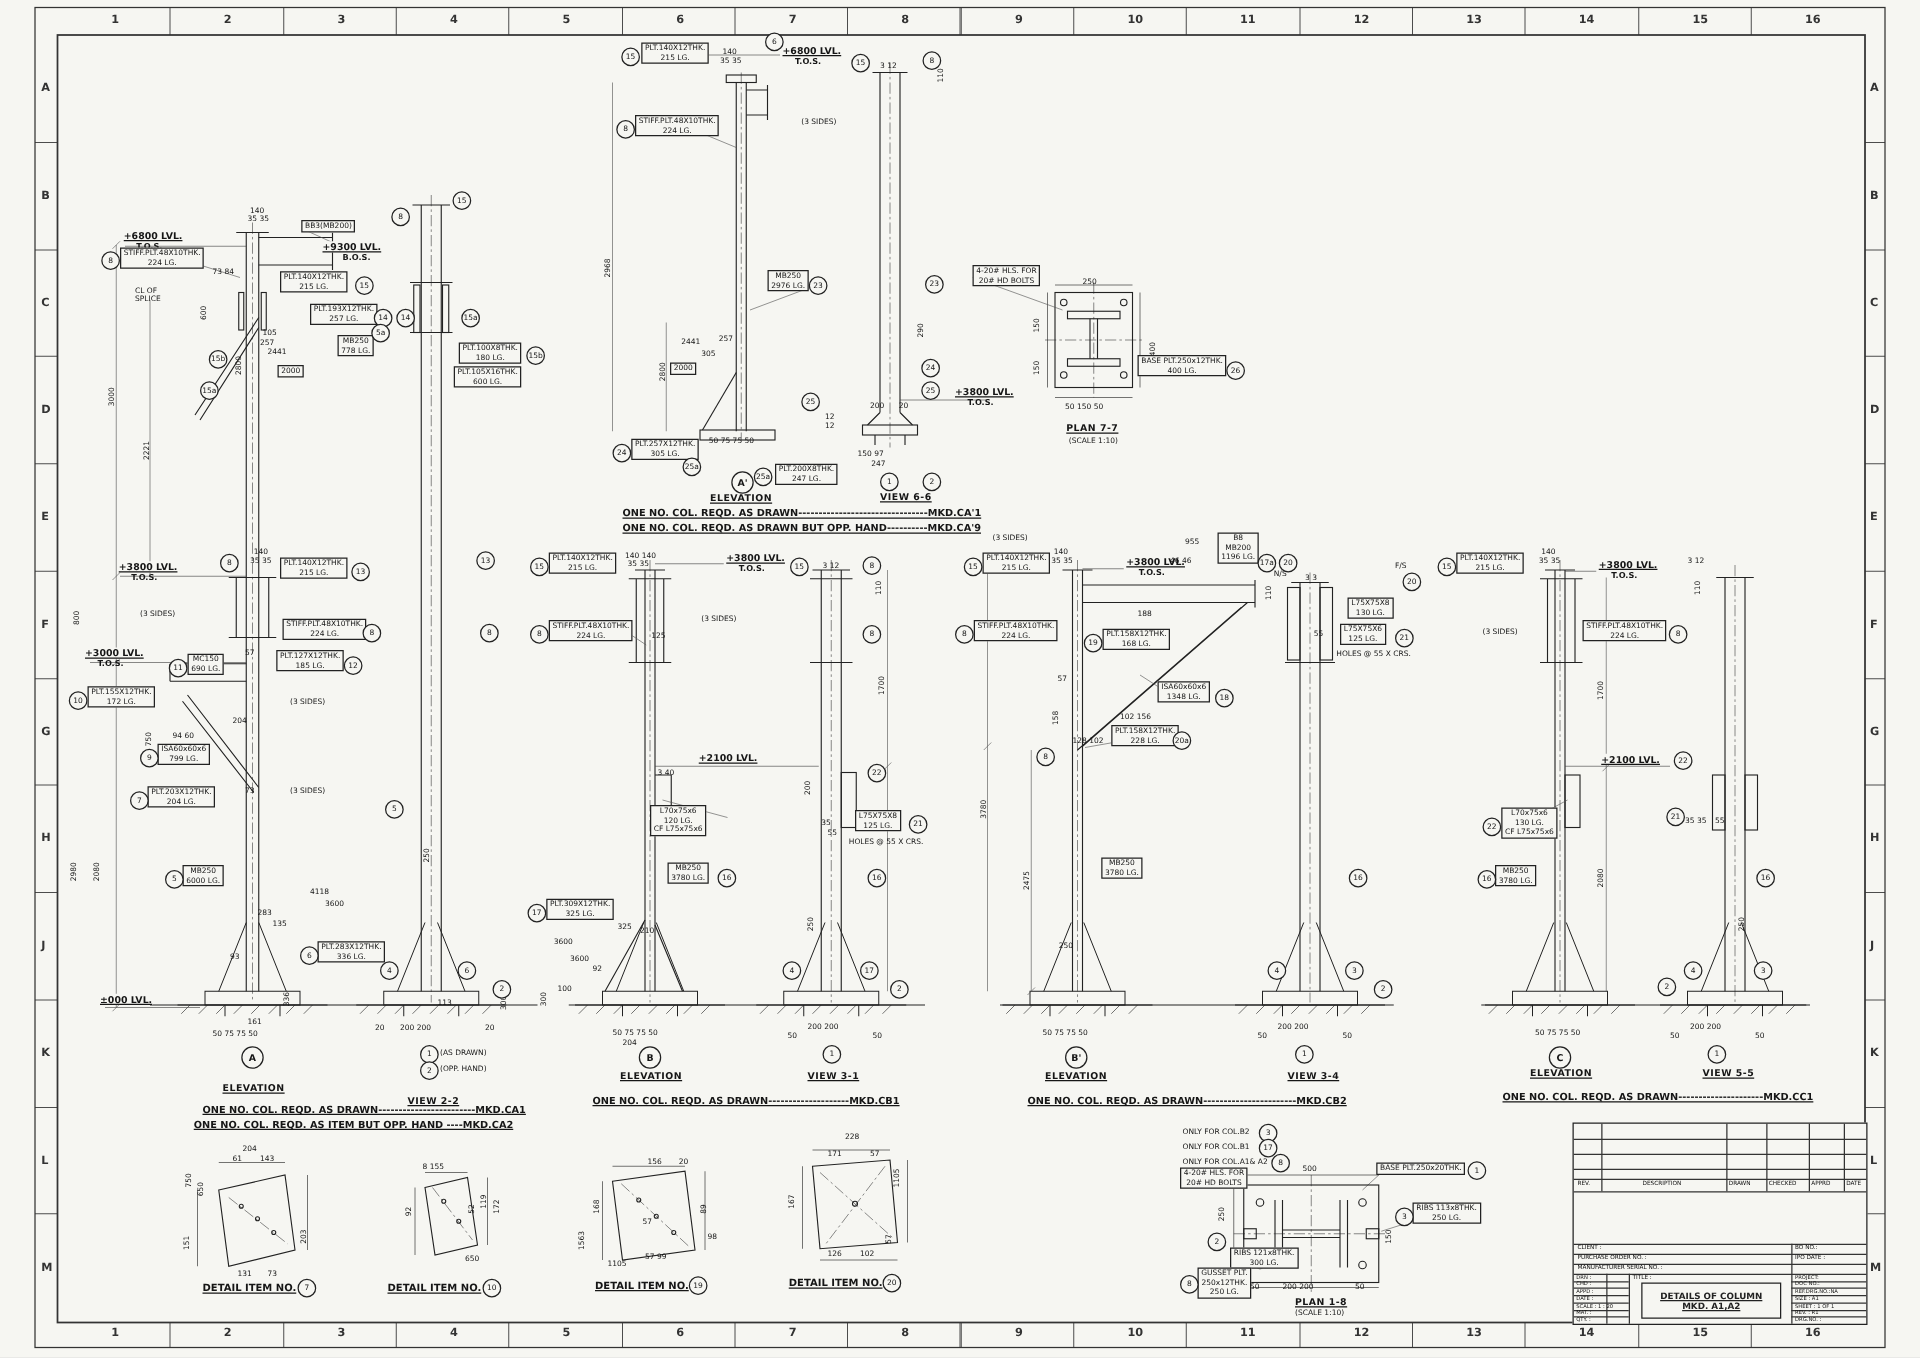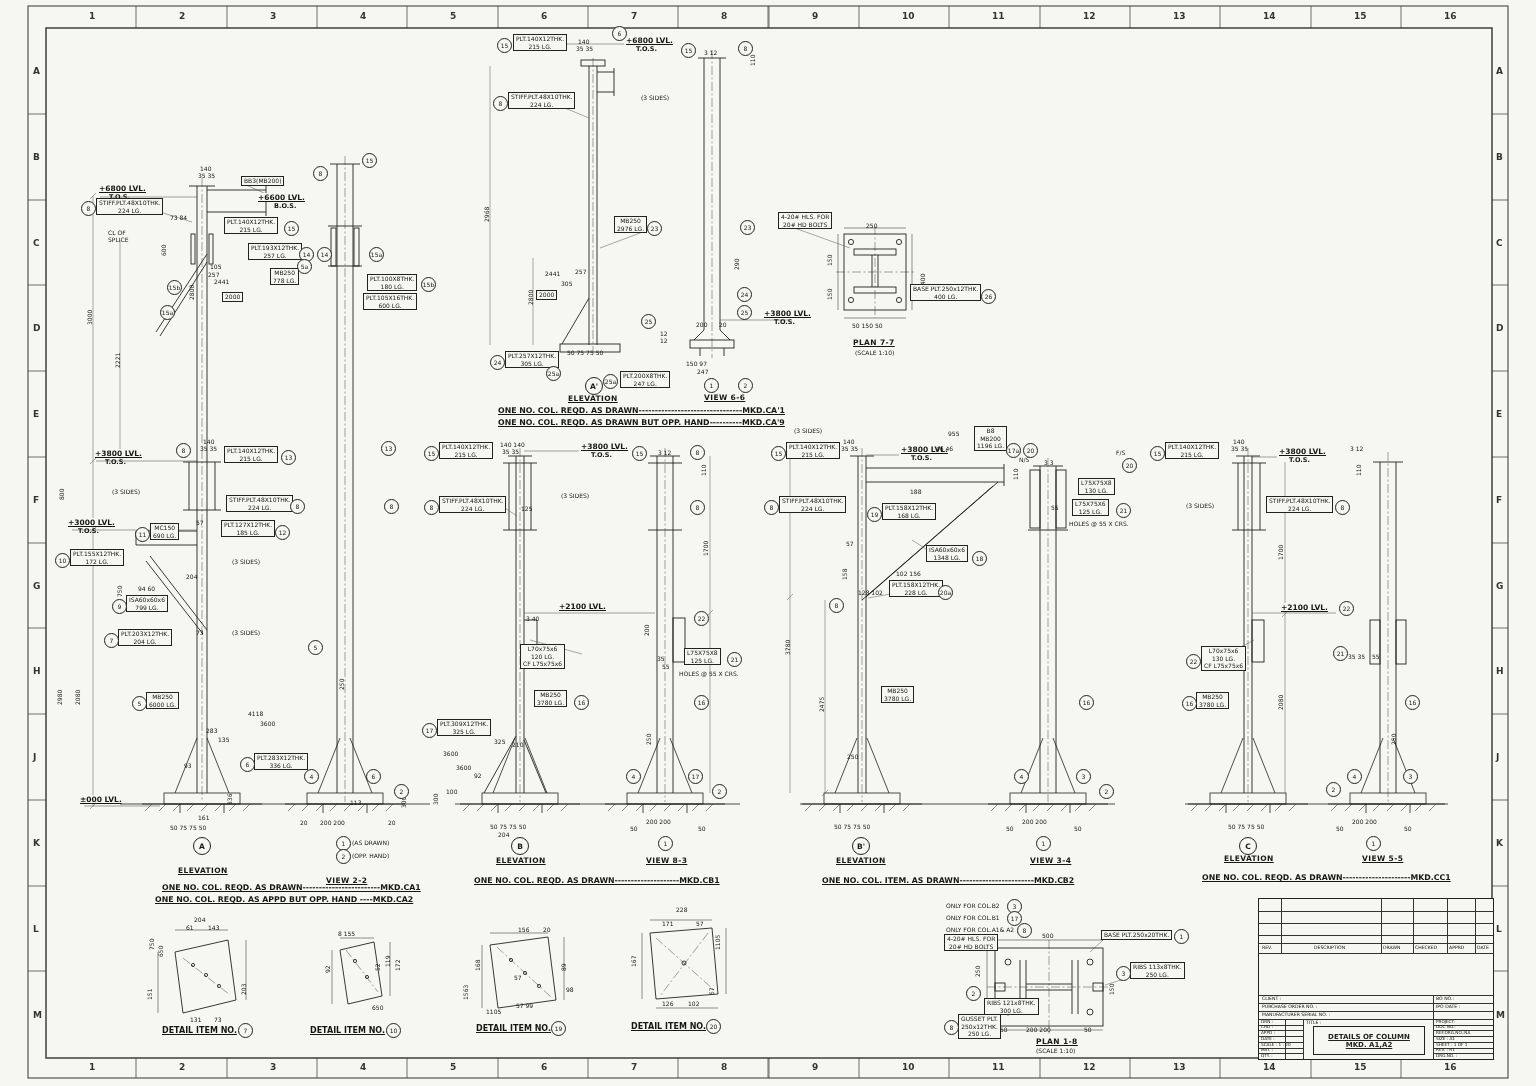--- a/index.html
+++ b/index.html
@@ -274,21 +274,21 @@
       <div class="ann dim" style="left: 200px; top: 165px;">140</div>
       <div class="ann dim" style="left: 198px; top: 172px;">35 35</div>
       <div class="ann lvl" style="left: 99px; top: 184px;">+6800 LVL.</div>
       <div class="ann sub" style="left: 109px; top: 194px;">T.O.S.</div>
       <div class="ann box" style="left: 241px; top: 176px;">BB3(MB200)</div>
       <div class="ann circ" style="left: 313px; top: 166px;">8</div>
       <div class="ann circ" style="left: 362px; top: 153px;">15</div>
       <div class="ann circ" style="left: 81px; top: 201px;">8</div>
       <div class="ann box" style="left: 96px; top: 198px;">STIFF.PLT.48X10THK.
 224 LG.</div>
-      <div class="ann lvl" style="left: 258px; top: 193px;">+6600 LVL.</div>
+      <div class="ann lvl" style="left: 258px; top: 193px;">+9300 LVL.</div>
       <div class="ann sub" style="left: 274px; top: 203px;">B.O.S.</div>
       <div class="ann dim" style="left: 170px; top: 214px;">73 84</div>
       <div class="ann box" style="left: 224px; top: 217px;">PLT.140X12THK.
 215 LG.</div>
       <div class="ann circ" style="left: 284px; top: 221px;">15</div>
       <div class="ann dim" style="left: 108px; top: 229px;">CL OF
 SPLICE</div>
       <div class="ann box" style="left: 248px; top: 243px;">PLT.193X12THK.
 257 LG.</div>
       <div class="ann circ" style="left: 299px; top: 247px;">14</div>
@@ -379,21 +379,21 @@
       <div class="ann dim" style="left: 350px; top: 799px;">113</div>
       <div class="ann vdim" style="left: 400px; top: 808px;">300</div>
       <div class="ann circ big" style="left: 193px; top: 837px;">A</div>
       <div class="ann circ" style="left: 336px; top: 836px;">1</div>
       <div class="ann dim" style="left: 352px; top: 839px;">(AS DRAWN)</div>
       <div class="ann circ" style="left: 336px; top: 849px;">2</div>
       <div class="ann dim" style="left: 352px; top: 852px;">(OPP. HAND)</div>
       <div class="ann vt" style="left: 178px; top: 866px;">ELEVATION</div>
       <div class="ann vt" style="left: 326px; top: 876px;">VIEW 2-2</div>
       <div class="ann note" style="left: 162px; top: 883px;">ONE NO. COL. REQD. AS DRAWN------------------------MKD.CA1</div>
-      <div class="ann note" style="left: 155px; top: 895px;">ONE NO. COL. REQD. AS APPD BUT OPP. HAND ----MKD.CA2</div>
+      <div class="ann note" style="left: 155px; top: 895px;">ONE NO. COL. REQD. AS ITEM BUT OPP. HAND ----MKD.CA2</div>
       <div class="ann circ" style="left: 424px; top: 446px;">15</div>
       <div class="ann box" style="left: 439px; top: 442px;">PLT.140X12THK.
 215 LG.</div>
       <div class="ann dim" style="left: 500px; top: 441px;">140  140</div>
       <div class="ann dim" style="left: 502px; top: 448px;">35 35</div>
       <div class="ann lvl" style="left: 581px; top: 442px;">+3800 LVL.</div>
       <div class="ann sub" style="left: 591px; top: 452px;">T.O.S.</div>
       <div class="ann circ" style="left: 632px; top: 446px;">15</div>
       <div class="ann dim" style="left: 658px; top: 449px;">3 12</div>
       <div class="ann circ" style="left: 690px; top: 445px;">8</div>
@@ -437,21 +437,21 @@
       <div class="ann dim" style="left: 490px; top: 823px;">50 75 75 50</div>
       <div class="ann circ" style="left: 626px; top: 769px;">4</div>
       <div class="ann circ" style="left: 688px; top: 769px;">17</div>
       <div class="ann circ" style="left: 712px; top: 784px;">2</div>
       <div class="ann circ big" style="left: 511px; top: 837px;">B</div>
       <div class="ann vt" style="left: 496px; top: 856px;">ELEVATION</div>
       <div class="ann dim" style="left: 630px; top: 825px;">50</div>
       <div class="ann dim" style="left: 646px; top: 818px;">200  200</div>
       <div class="ann dim" style="left: 698px; top: 825px;">50</div>
       <div class="ann circ" style="left: 658px; top: 836px;">1</div>
-      <div class="ann vt" style="left: 646px; top: 856px;">VIEW 8-3</div>
+      <div class="ann vt" style="left: 646px; top: 856px;">VIEW 3-1</div>
       <div class="ann note" style="left: 474px; top: 876px;">ONE NO. COL. REQD. AS DRAWN--------------------MKD.CB1</div>
       <div class="ann dim" style="left: 794px; top: 427px;">(3 SIDES)</div>
       <div class="ann circ" style="left: 771px; top: 446px;">15</div>
       <div class="ann box" style="left: 786px; top: 442px;">PLT.140X12THK.
 215 LG.</div>
       <div class="ann dim" style="left: 843px; top: 438px;">140</div>
       <div class="ann dim" style="left: 841px; top: 445px;">35 35</div>
       <div class="ann lvl" style="left: 901px; top: 445px;">+3800 LVL.</div>
       <div class="ann sub" style="left: 911px; top: 455px;">T.O.S.</div>
       <div class="ann dim" style="left: 948px; top: 430px;">955</div>
@@ -502,21 +502,21 @@
       <div class="ann circ" style="left: 1076px; top: 769px;">3</div>
       <div class="ann circ" style="left: 1099px; top: 784px;">2</div>
       <div class="ann dim" style="left: 834px; top: 823px;">50 75 75 50</div>
       <div class="ann circ big" style="left: 852px; top: 837px;">B'</div>
       <div class="ann vt" style="left: 836px; top: 856px;">ELEVATION</div>
       <div class="ann dim" style="left: 1006px; top: 825px;">50</div>
       <div class="ann dim" style="left: 1022px; top: 818px;">200  200</div>
       <div class="ann dim" style="left: 1074px; top: 825px;">50</div>
       <div class="ann circ" style="left: 1036px; top: 836px;">1</div>
       <div class="ann vt" style="left: 1030px; top: 856px;">VIEW 3-4</div>
-      <div class="ann note" style="left: 822px; top: 876px;">ONE NO. COL. ITEM. AS DRAWN-----------------------MKD.CB2</div>
+      <div class="ann note" style="left: 822px; top: 876px;">ONE NO. COL. REQD. AS DRAWN-----------------------MKD.CB2</div>
       <div class="ann circ" style="left: 1150px; top: 446px;">15</div>
       <div class="ann box" style="left: 1165px; top: 442px;">PLT.140X12THK.
 215 LG.</div>
       <div class="ann dim" style="left: 1233px; top: 438px;">140</div>
       <div class="ann dim" style="left: 1231px; top: 445px;">35 35</div>
       <div class="ann lvl" style="left: 1279px; top: 447px;">+3800 LVL.</div>
       <div class="ann sub" style="left: 1289px; top: 457px;">T.O.S.</div>
       <div class="ann dim" style="left: 1350px; top: 445px;">3 12</div>
       <div class="ann vdim" style="left: 1355px; top: 476px;">110</div>
       <div class="ann dim" style="left: 1186px; top: 502px;">(3 SIDES)</div>

